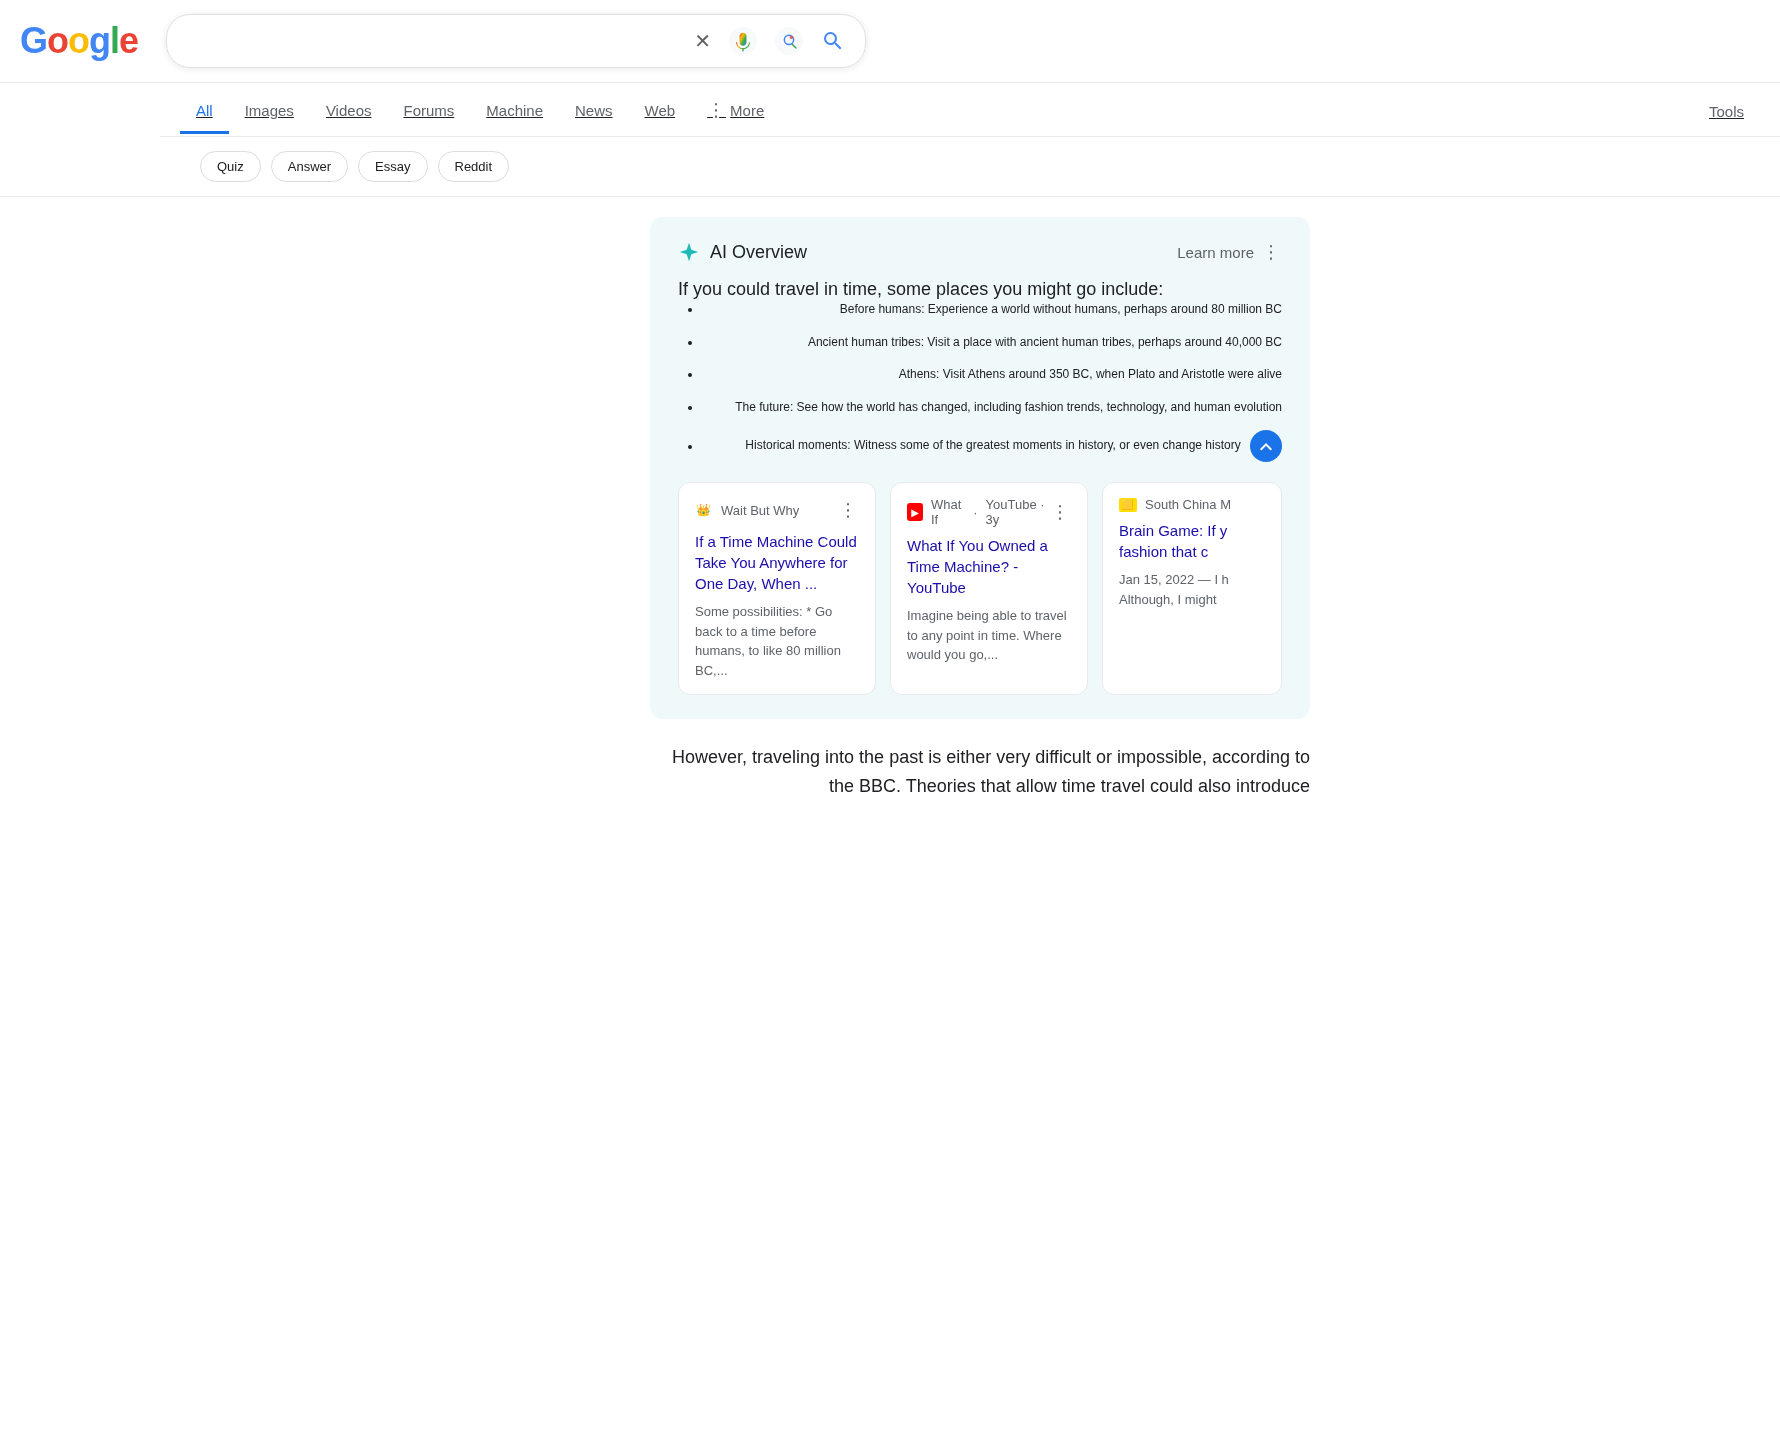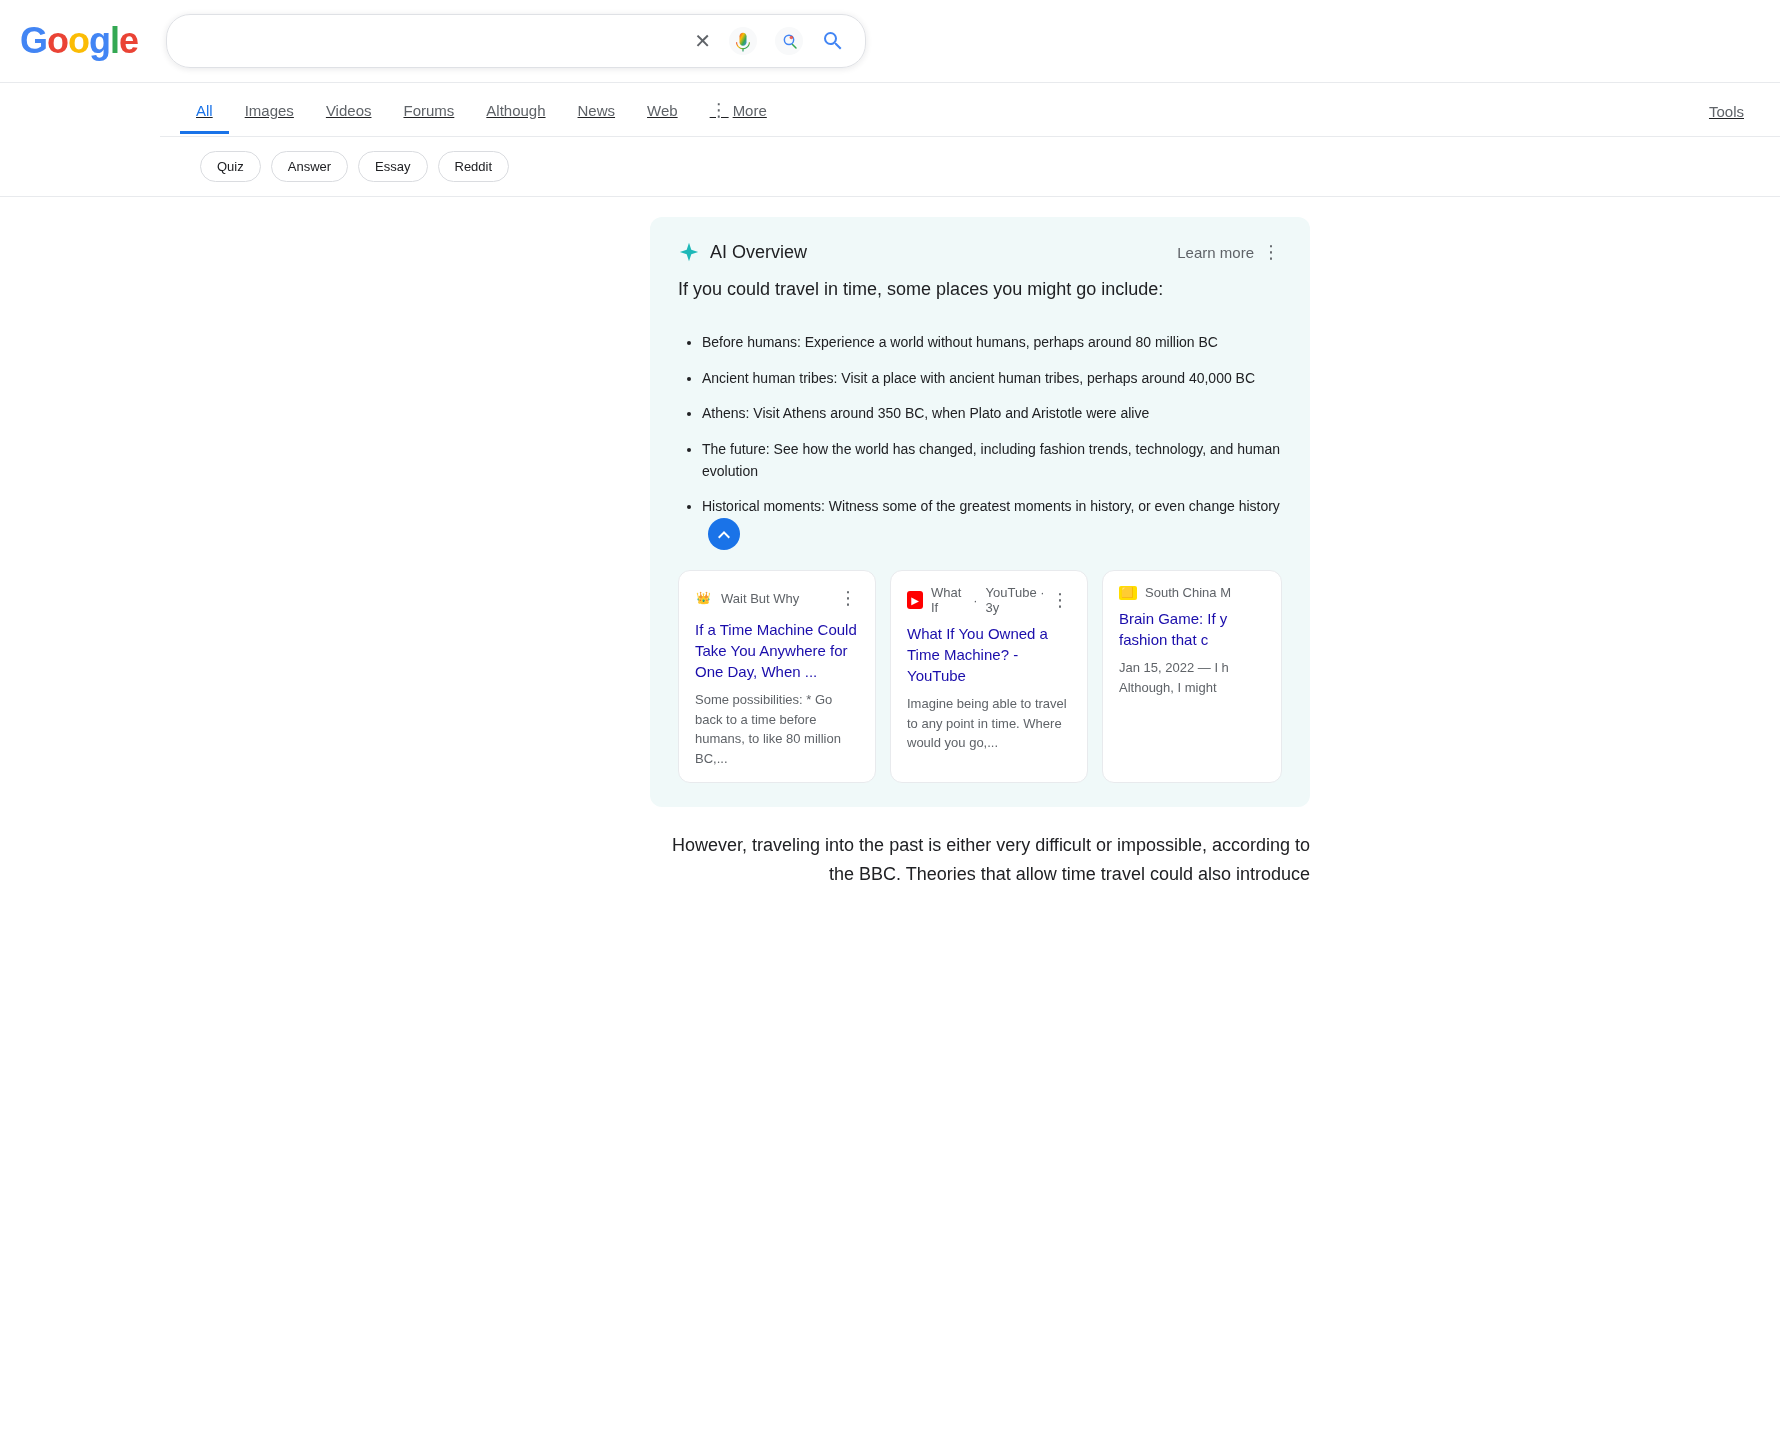--- a/index.html
+++ b/index.html
@@ -155,34 +155,35 @@
       display: flex;
       align-items: center;
       gap: 8px;
       color: #5f6368;
       font-size: 15px;
       cursor: pointer;
     }
     .ai-intro {
       font-size: 18px;
       color: #202124;
-      margin-bottom: 32px;
+      margin-bottom: 0;
       font-weight: 400;
     }
     .ai-list {
       list-style: disc;
       padding-left: 24px;
       display: flex;
       flex-direction: column;
       gap: 14px;
     }
     .ai-list li {
-      font-size: 14px;
+      font-size: 12px;
       color: #202124;
       line-height: 1.55;
+      text-align: right;
     }
     .collapse-btn {
       display: inline-flex;
       align-items: center;
       justify-content: center;
       width: 32px;
       height: 32px;
       background: #1a73e8;
       border-radius: 50%;
       cursor: pointer;
@@ -340,21 +341,21 @@
       </button>
     </div>
   </div>
 </div>
 
 <nav class="nav-bar">
   <a class="nav-item active">All</a>
   <a class="nav-item">Images</a>
   <a class="nav-item">Videos</a>
   <a class="nav-item">Forums</a>
-  <a class="nav-item">Although</a>
+  <a class="nav-item">Machine</a>
   <a class="nav-item">News</a>
   <a class="nav-item">Web</a>
   <a class="nav-item" style="display:flex;align-items:center;gap:4px;">
     <span style="font-size:18px;letter-spacing:1px;">⋮</span>
     <span>More</span>
   </a>
   <span class="nav-tools">Tools</span>
 </nav>
 
 <div class="filter-row">

